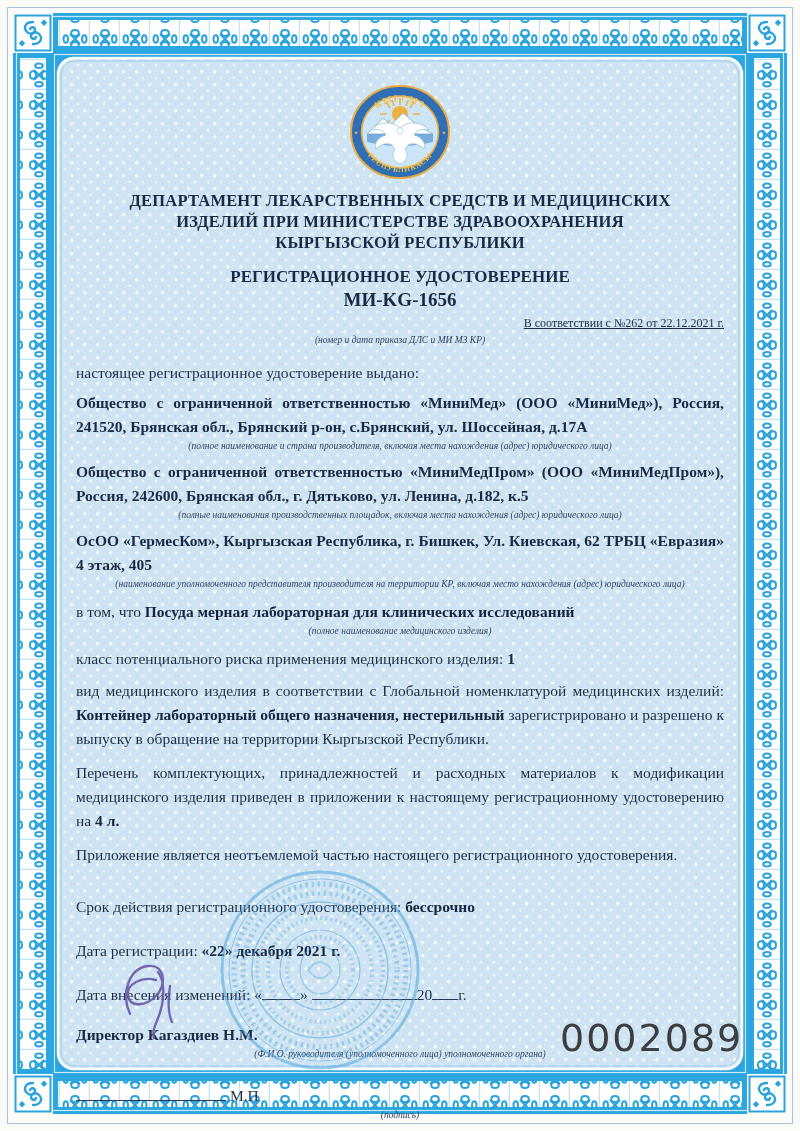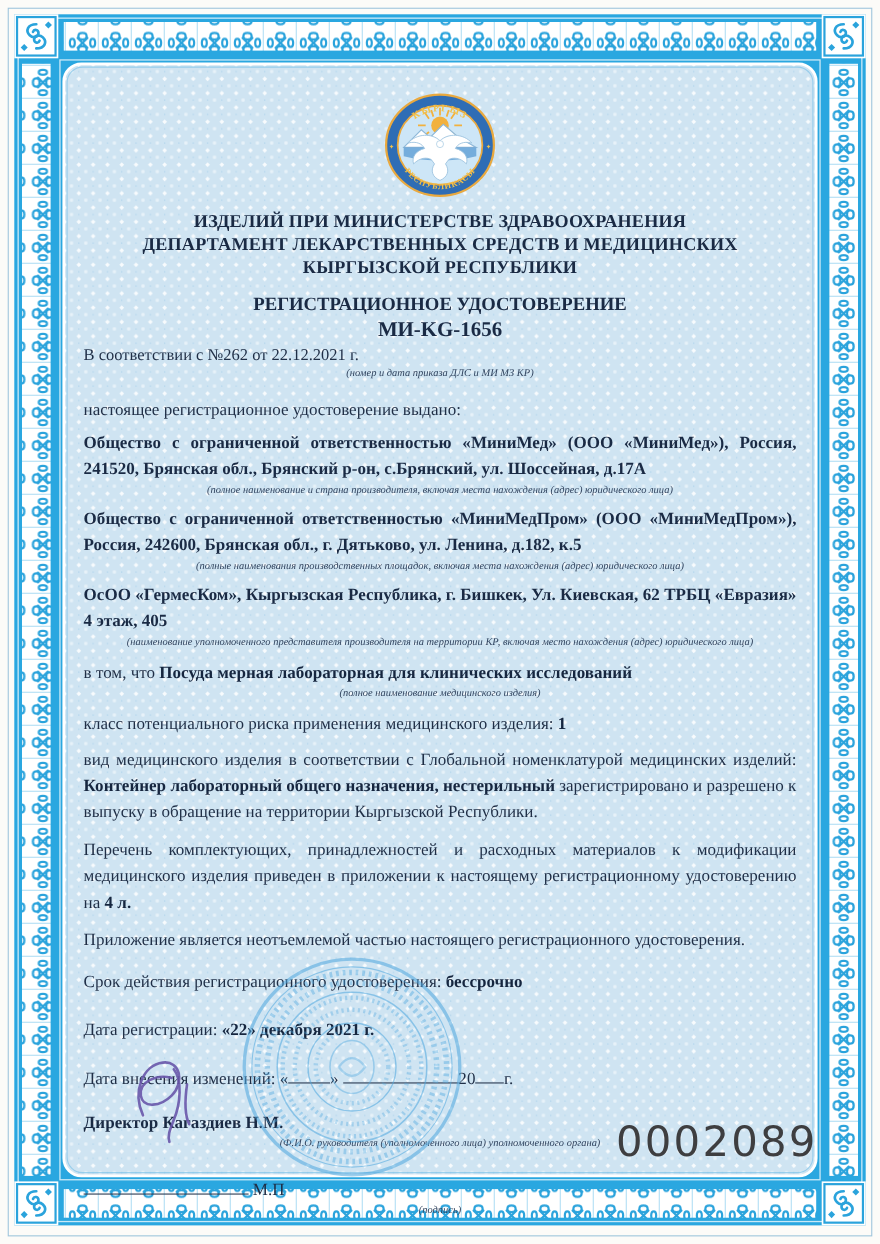--- a/index.html
+++ b/index.html
@@ -14,27 +14,27 @@
     box-sizing:border-box; padding:0 14px;
     font-size:15.5px; line-height:24px;
   }
   .emblem-wrap{text-align:center; margin-top:26px; height:96px;}
   .dept{
     font-weight:bold; text-align:center; font-size:16.5px; line-height:21px;
     margin:10px 20px 0; color:#1a2a44; letter-spacing:.2px;
   }
   .doc-title{font-weight:bold; text-align:center; font-size:17px; line-height:20px; margin-top:14px; color:#1a2a44;}
   .doc-num{font-weight:bold; text-align:center; font-size:19px; line-height:20px; margin-top:3px; color:#1a2a44;}
-  .order-line{text-align:left; font-size:15px; line-height:20px; margin-top:3px;}
+  .order-line{text-align:right; font-size:12px; line-height:20px; margin-top:3px;text-decoration:underline;}
   .note-c{text-align:center; font-style:italic; font-size:9.5px; line-height:12px; color:#31445f; margin-top:1px;}
   .lead{margin:15px 0 0;}
   .para{font-weight:bold; text-align:justify; margin:6px 0 0; color:#1a2a44;}
   .note{font-style:italic; font-size:9.5px; line-height:12px; color:#31445f; margin:1px 0 0; text-align:center;}
   .plain{margin:9px 0 0; text-align:justify;}
-  .m8{margin-top:8px;} .m10{margin-top:10px;} .m17{margin-top:14px;} .m20{margin-top:20px;}
+  .m8{margin-top:8px;} .m10{margin-top:10px;} .m17{margin-top:28px;} .m20{margin-top:20px;}
   b{color:#16263f;}
   .blank{
     display:inline-block; border-bottom:1px solid #2b3a52; height:14px;
     vertical-align:baseline;
   }
   .w38{width:38px;} .w105{width:105px;} .w26{width:26px;} .w150{width:150px;}
   .sign-block{position:relative; margin-top:16px;}
   .mp-line{margin-top:24px;}
   .serial{
     position:absolute; left:560px; top:1016px; width:180px; text-align:center;
@@ -145,22 +145,22 @@
           <textPath href="#arcBot" startOffset="50%" text-anchor="middle">РЕСПУБЛИКАСЫ</textPath>
         </text>
         <g fill="#f3c24a" font-size="6" font-family="Liberation Serif, serif" text-anchor="middle">
           <text x="7" y="51">✦</text>
           <text x="95" y="51">✦</text>
         </g>
       </svg>
     </div>
 
     <div class="dept">
+      <div>ДЕПАРТАМЕНТ ЛЕКАРСТВЕННЫХ СРЕДСТВ И МЕДИЦИНСКИХ</div>
       <div>ИЗДЕЛИЙ ПРИ МИНИСТЕРСТВЕ ЗДРАВООХРАНЕНИЯ</div>
-      <div>ДЕПАРТАМЕНТ ЛЕКАРСТВЕННЫХ СРЕДСТВ И МЕДИЦИНСКИХ</div>
       <div>КЫРГЫЗСКОЙ РЕСПУБЛИКИ</div>
     </div>
 
     <div class="doc-title">РЕГИСТРАЦИОННОЕ УДОСТОВЕРЕНИЕ</div>
     <div class="doc-num">МИ-KG-1656</div>
     <div class="order-line">В соответствии с №262 от 22.12.2021 г.</div>
     <div class="note-c">(номер и дата приказа ДЛС и МИ МЗ КР)</div>
 
     <p class="lead">настоящее регистрационное удостоверение выдано:</p>
 

